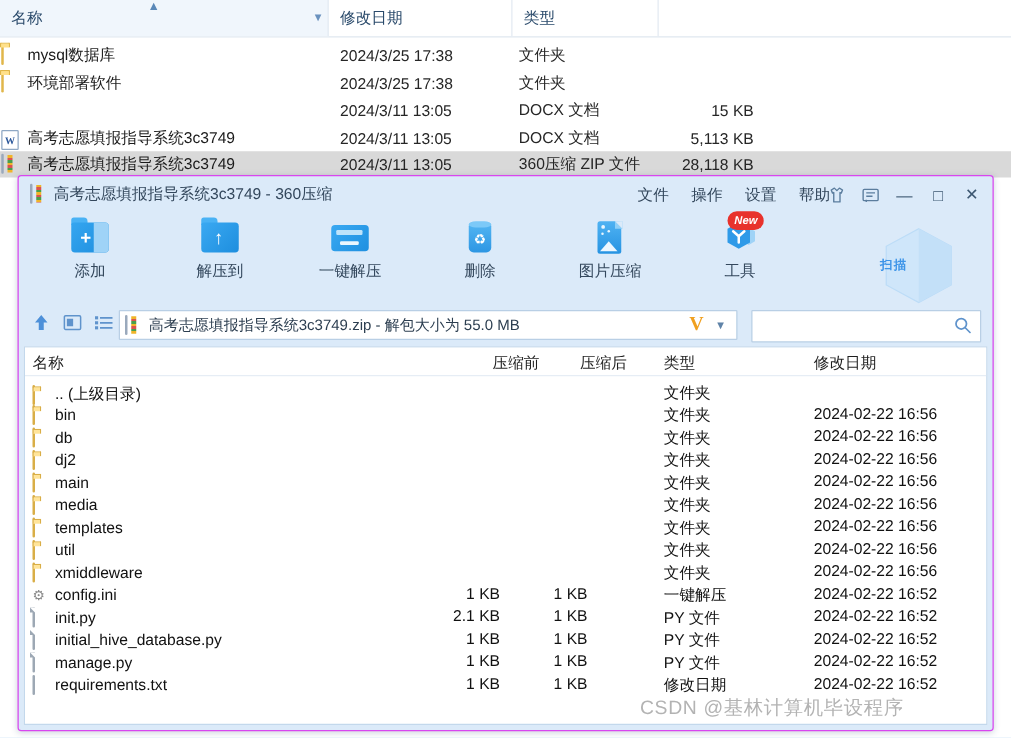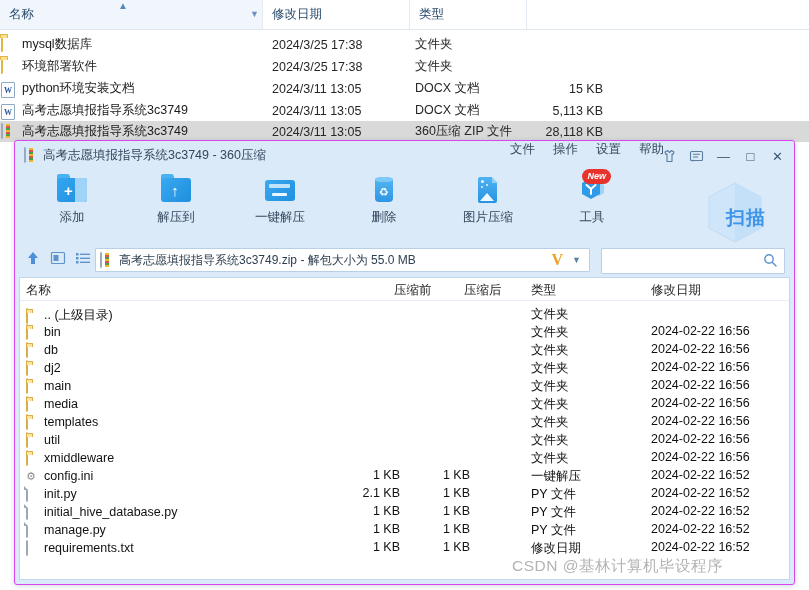--- a/index.html
+++ b/index.html
@@ -76,21 +76,21 @@
     background:#dbeaf9;
     border:1px solid #d946ef;
     border-radius:3px;
     box-shadow:0 1px 5px rgba(40,70,110,.22);
     overflow:hidden;
   }
   
   #titlebar{position:absolute;left:0;top:0;width:779px;height:30px;}
   #title-left{position:absolute;left:9px;top:6px;display:flex;align-items:center;gap:5px;}
   #title-text{font-size:12.5px;color:#33475c;white-space:nowrap;}
-  #menu{position:absolute;right:130px;top:0;height:30px;display:flex;gap:18px;margin-left:20px;}
+  #menu{position:absolute;right:130px;top:0;height:30px;display:flex;align-items:center;gap:18px;margin-left:20px;}
   .menu-item{font-size:12.5px;color:#33475c;cursor:default;}
   #title-icons{position:absolute;right:8px;top:0;height:30px;display:flex;align-items:center;gap:10px;}
   .ticon{width:17px;height:17px;position:relative;color:#4a6480;}
   .wbtn{width:17px;height:17px;display:flex;align-items:center;justify-content:center;font-size:13px;color:#3d5872;}
 
   
   #toolbar{position:absolute;left:0;top:30px;width:779px;height:72px;}
   #toolbar-items{position:absolute;left:24px;top:3px;display:flex;gap:38px;}
   .tb{width:66px;display:flex;flex-direction:column;align-items:center;gap:3px;position:relative;}
   .tb-label{font-size:12.5px;color:#34485d;}
@@ -103,22 +103,22 @@
   .badge-new{
     position:absolute;right:-2px;top:-5px;background:#e8322c;color:#fff;
     font-size:9px;line-height:12px;padding:1px 5px 2px;border-radius:8px;
     font-style:italic;font-weight:bold;white-space:nowrap;text-align:center;
   }
 
   #scan-hex{
     position:absolute;right:28px;top:9px;width:62px;height:70px;
   }
   #scan-label{
-    position:absolute;left:0;top:25px;width:62px;text-align:right;
-    color:#3d94e8;font-size:19px;font-weight:bold;letter-spacing:1px;
+    position:absolute;left:0;top:25px;width:62px;text-align:left;
+    color:#3d94e8;font-size:10px;font-weight:bold;letter-spacing:1px;
   }
 
   
   #addrbar{position:absolute;left:0;top:102px;width:748px;height:34px;}
   #addr-nav{position:absolute;left:10px;top:7px;display:flex;align-items:center;gap:9px;}
   .navico{width:16px;height:16px;position:relative;color:#4d90d9;}
   #addr-box{
     position:absolute;left:80px;top:5px;width:495px;height:24px;
     background:#fff;border:1px solid #b9cfe5;border-radius:1px;
     display:flex;align-items:center;padding:0 4px;box-sizing:border-box;
@@ -217,26 +217,20 @@
     <div class="ex-name">
       <span class="ico"><span class="ico-folder"></span></span>
       <span>环境部署软件</span>
     </div>
     <div class="ex-date">2024/3/25 17:38</div>
     <div class="ex-type">文件夹</div>
     <div class="ex-size"></div>
   </div>
 
   <div class="ex-row" style="top:78px;">
-    <div class="ex-name">
-      <span class="ico">
-          <span class="ico-docx"></span>
-        </span>
-      <span>python环境安装文档</span>
-    </div>
     <div class="ex-date">2024/3/11 13:05</div>
     <div class="ex-type">DOCX 文档</div>
     <div class="ex-size">15 KB</div>
   </div>
 
   <div class="ex-row" style="top:100px;">
     <div class="ex-name">
       <span class="ico">
           <span class="ico-docx"></span>
         </span>

